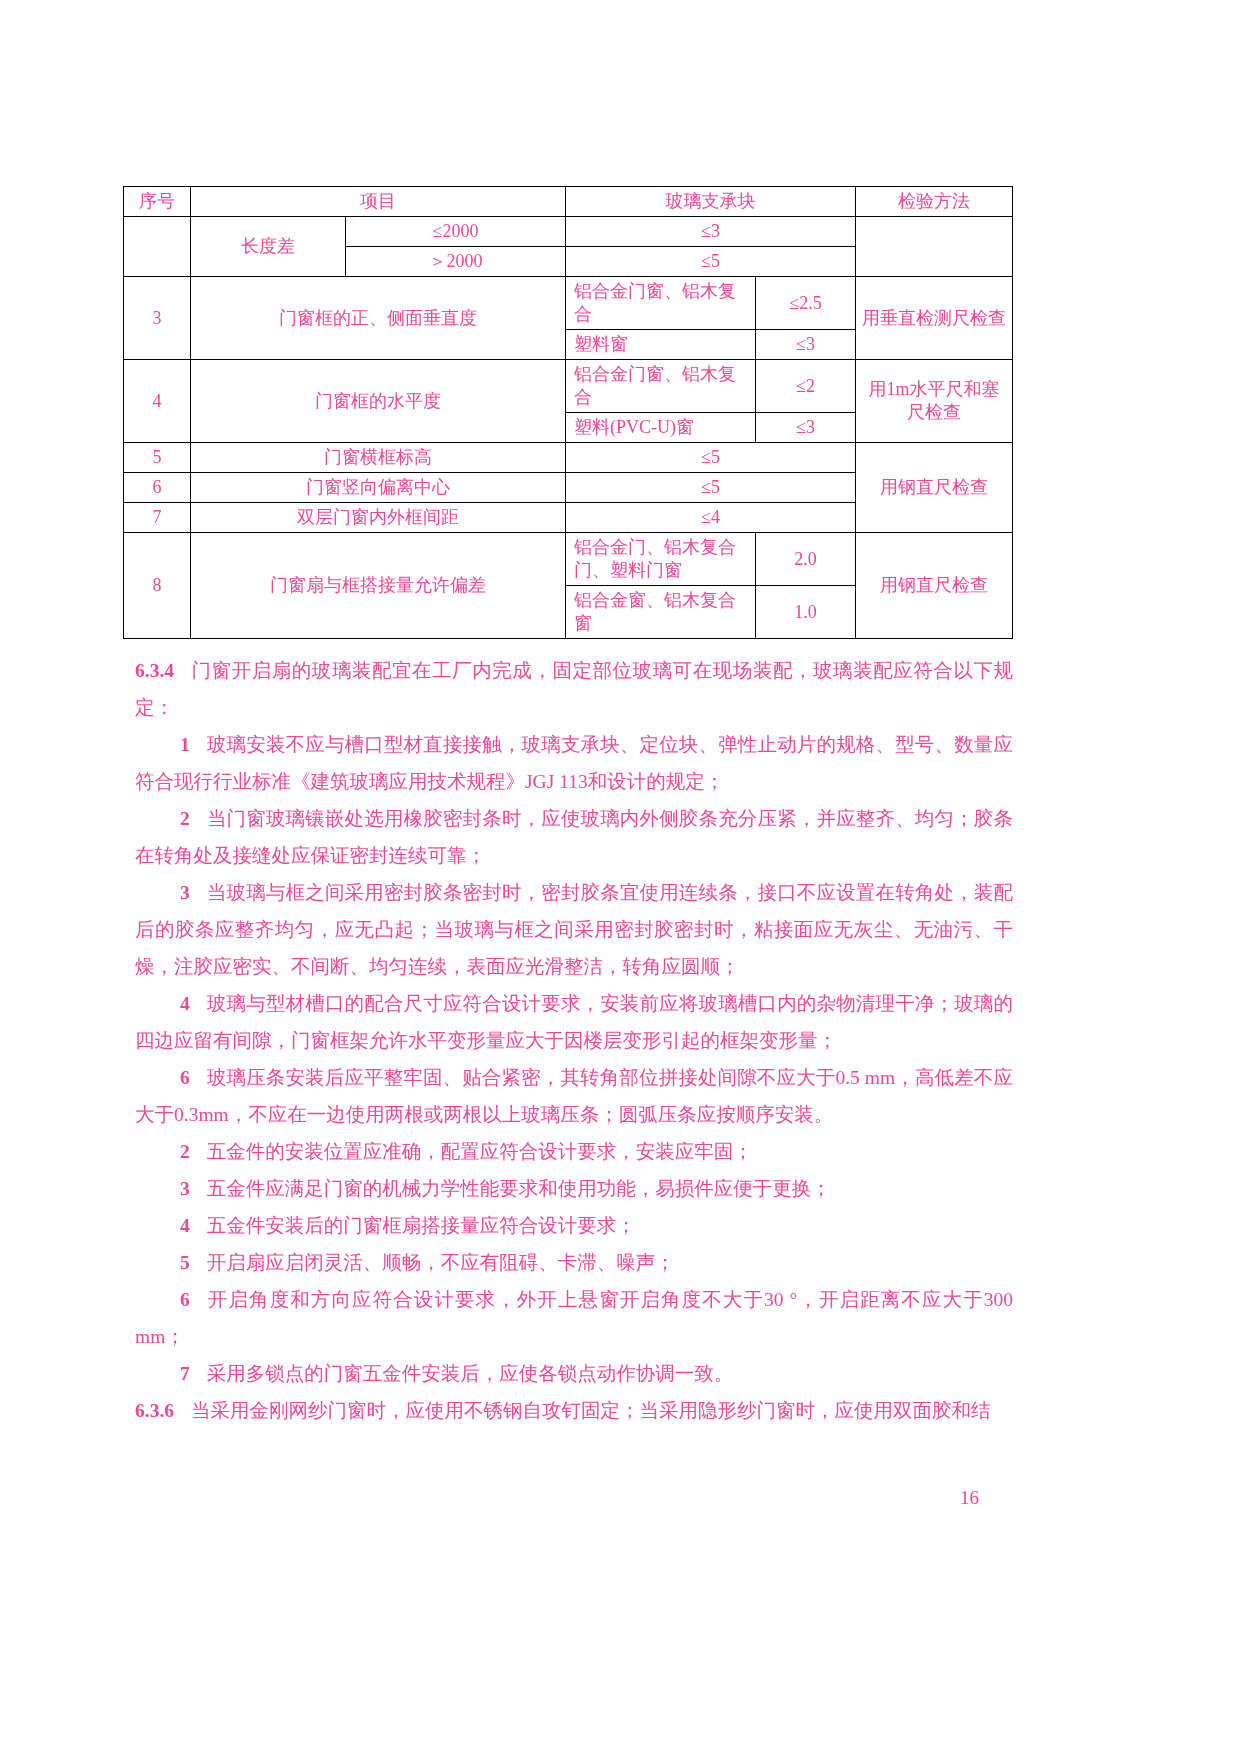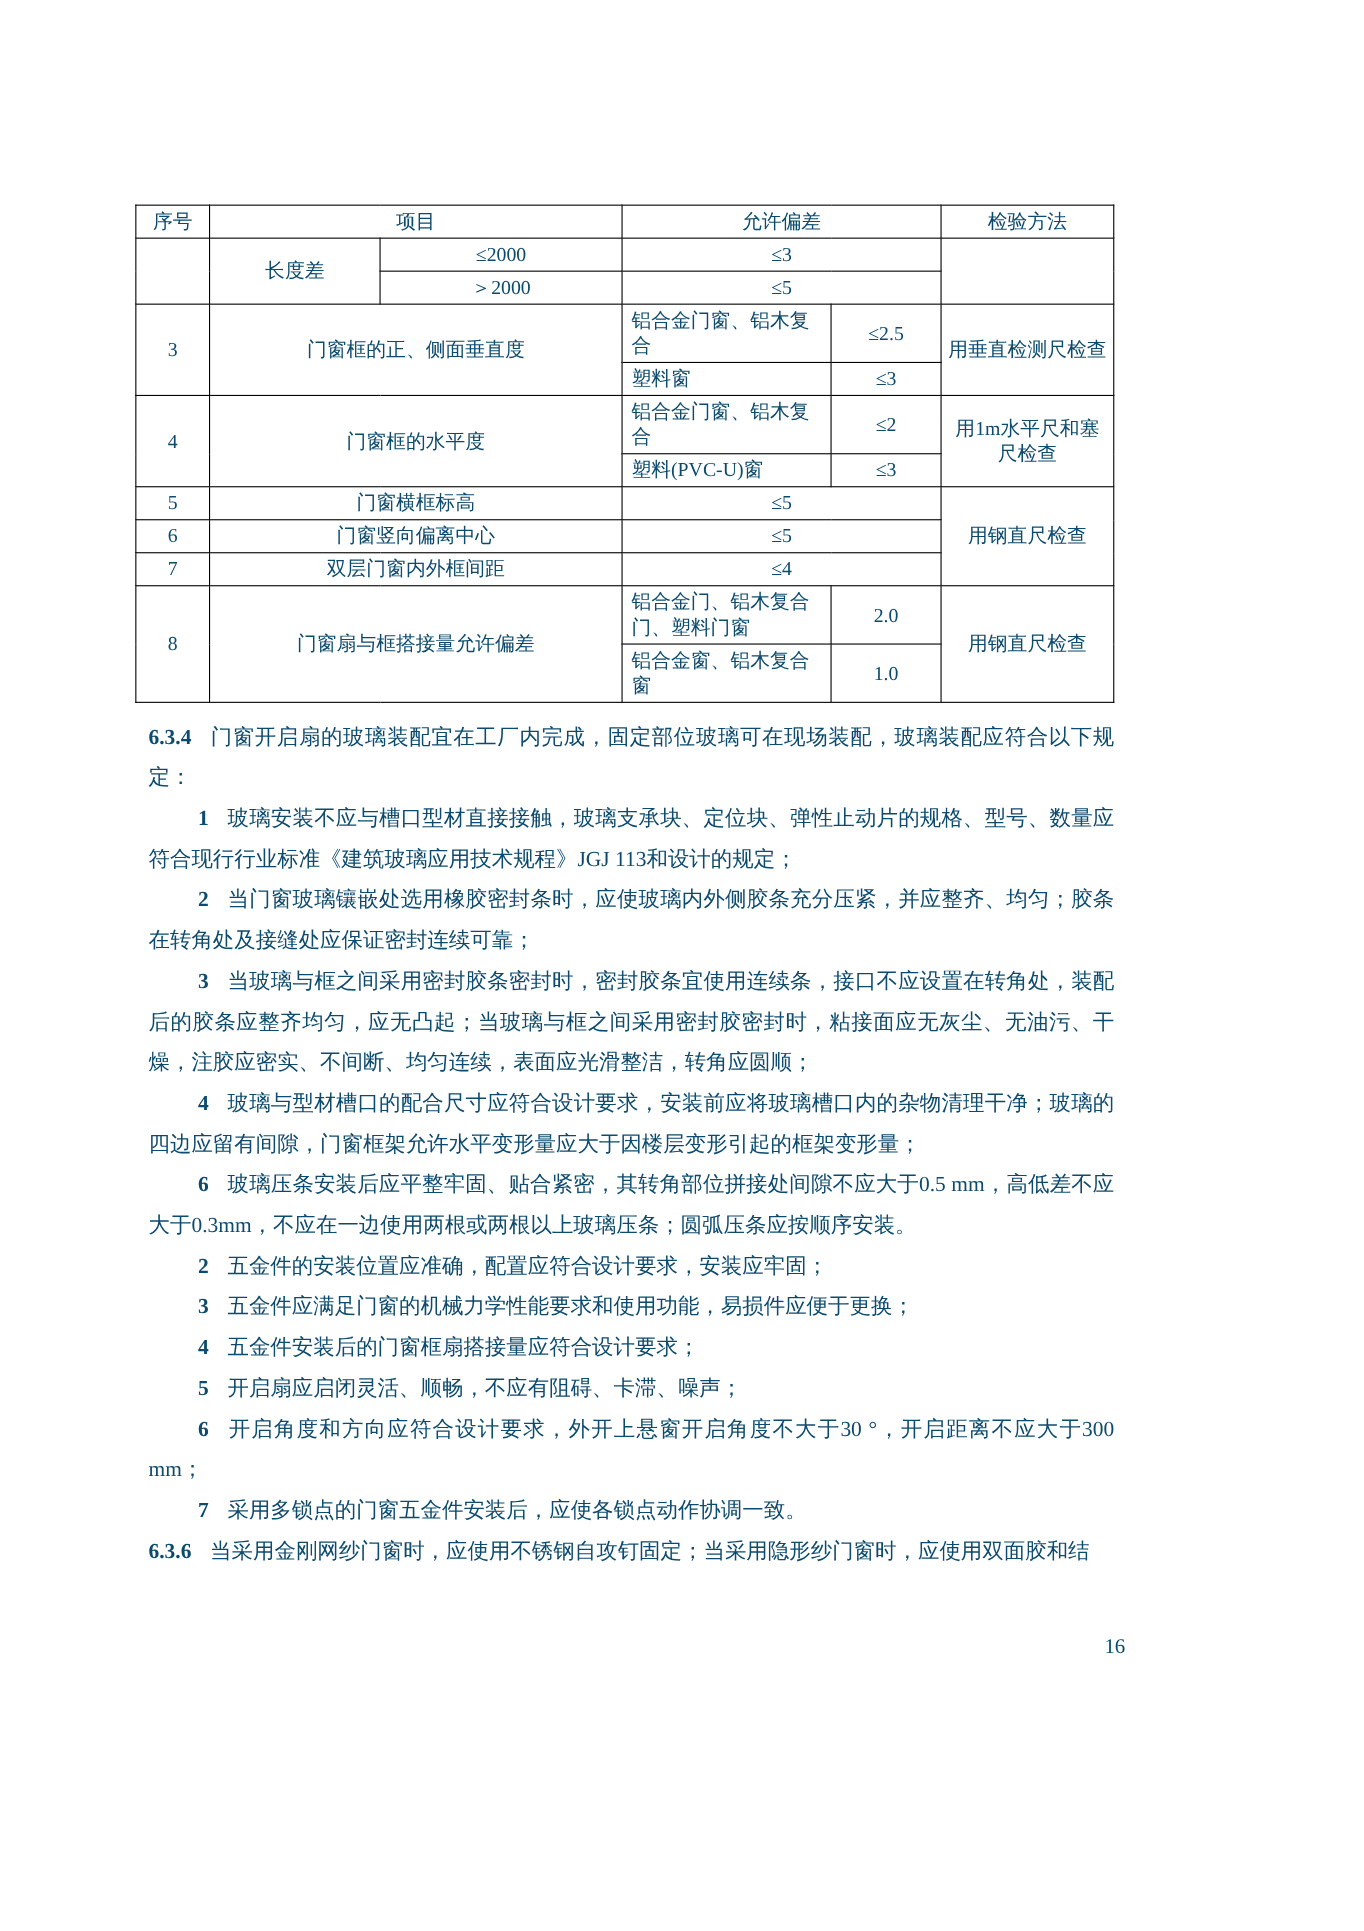--- a/index.html
+++ b/index.html
@@ -2,21 +2,21 @@
 <html><head>
 <meta charset="utf-8">
 <style>
   * { box-sizing: border-box; }
   html, body { margin: 0; padding: 0; background: #ffffff; }
   .page {
     position: relative;
     width: 1240px;
     height: 1755px;
     background: #ffffff;
-    color: #0c4a6e;
+    color: #ec4899;
     font-family: "Liberation Serif", "DejaVu Serif", serif;
     overflow: hidden;
   }
   .doc {
     position: absolute;
     left: 123px;
     top: 186px;
     width: 890px;
   }
   table.spec {
@@ -46,21 +46,21 @@
     text-align: justify;
   }
   p.item { text-indent: 45px; }
   .bnum {
     font-weight: bold;
     margin-right: 17px;
   }
   .page-num {
     position: absolute;
     top: 1486px;
-    left: 1004px;
+    left: 960px;
     font-size: 19px;
     line-height: 24px;
   }
 </style>
 </head>
 <body>
 
 <div class="page">
   <div class="doc">
 
@@ -70,21 +70,21 @@
         <col style="width:155px">
         <col style="width:220px">
         <col style="width:190px">
         <col style="width:100px">
         <col style="width:157px">
       </colgroup>
       <tbody>
         <tr>
           <td>序号</td>
           <td colspan="2">项目</td>
-          <td colspan="2">允许偏差</td>
+          <td colspan="2">玻璃支承块</td>
           <td>检验方法</td>
         </tr>
         <tr>
           <td rowspan="2"></td>
           <td rowspan="2">长度差</td>
           <td>≤2000</td>
           <td colspan="2">≤3</td>
           <td rowspan="2"></td>
         </tr>
         <tr>

